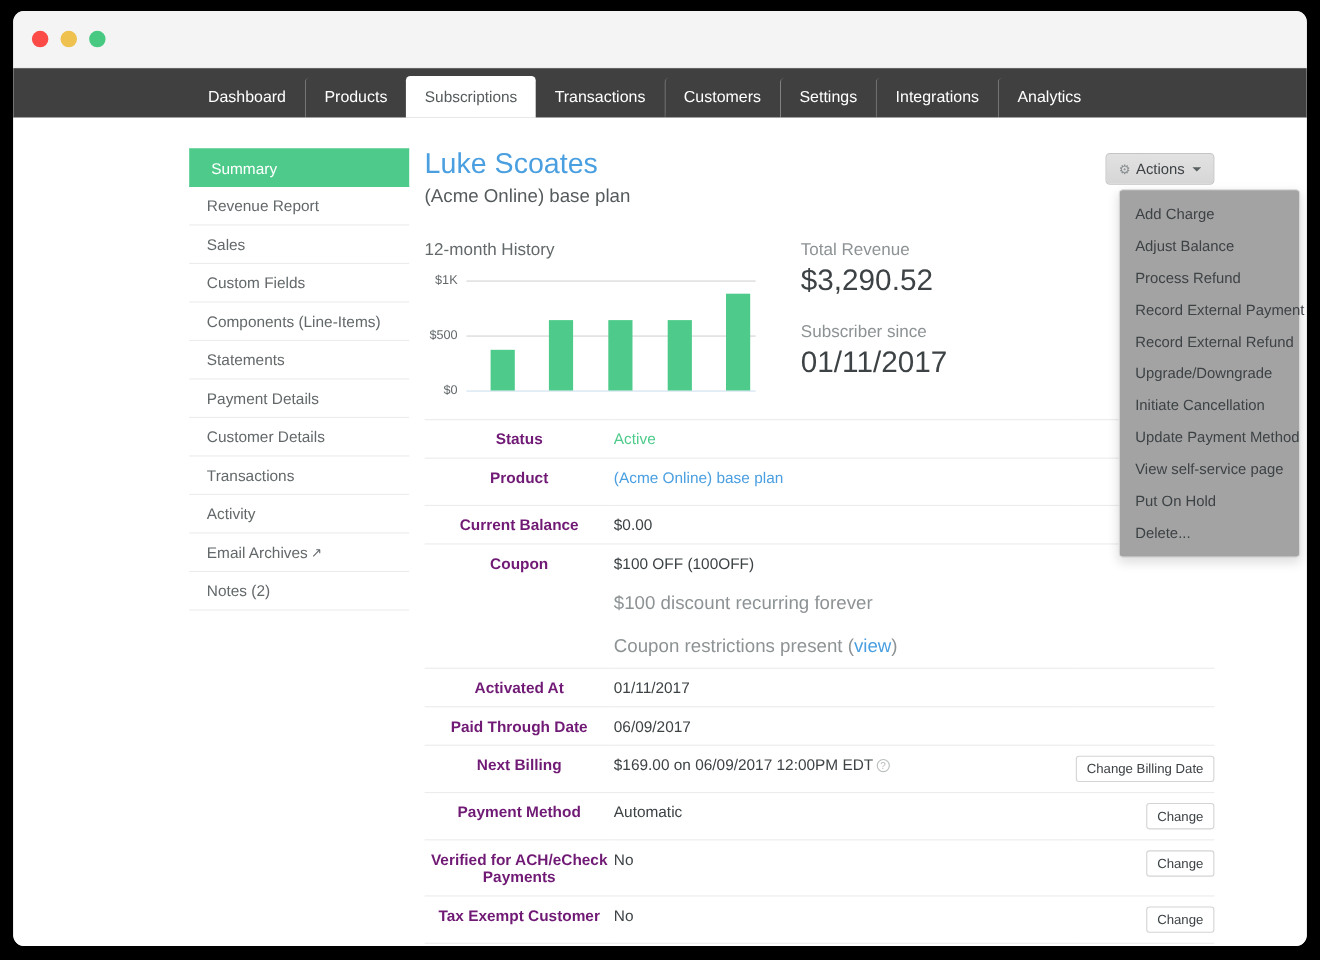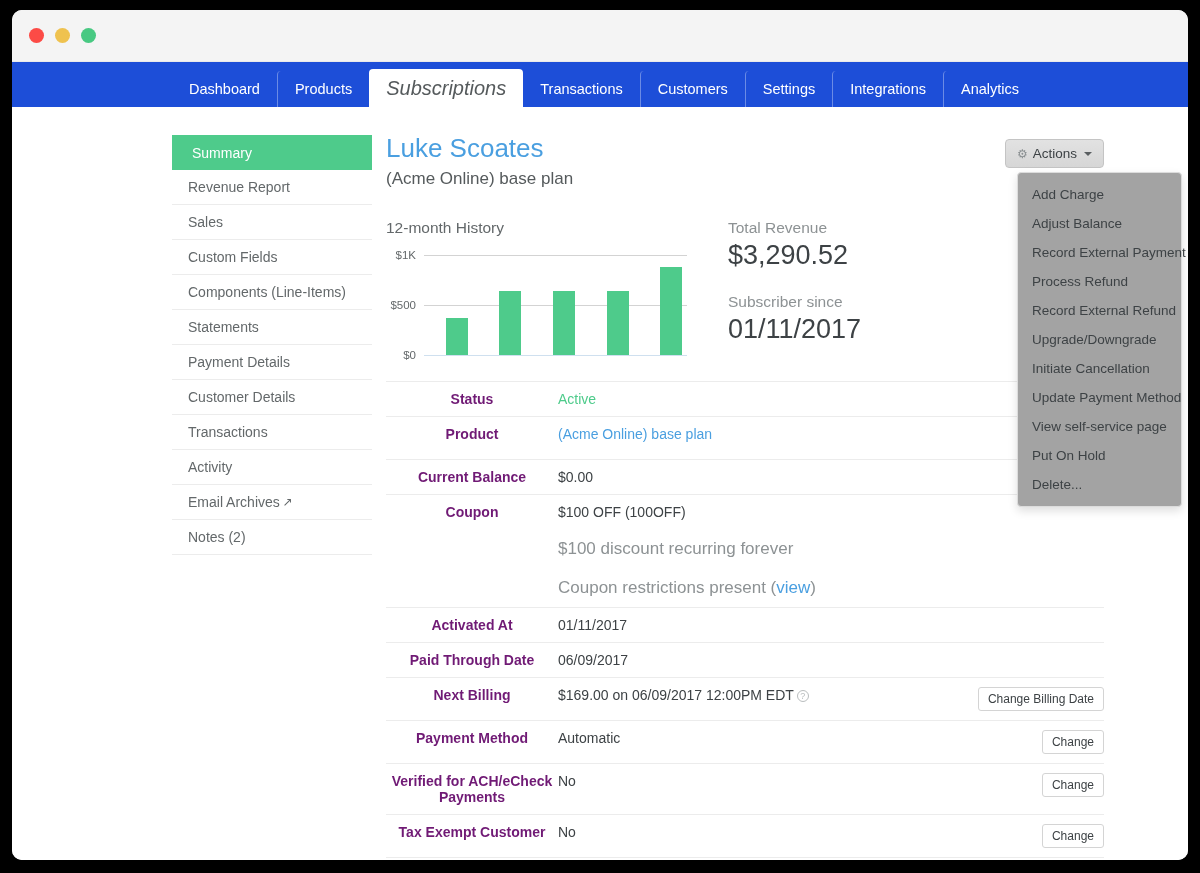--- a/index.html
+++ b/index.html
@@ -34,21 +34,21 @@
     border-radius: 50%;
     margin-right: 11px;
   }
   .tl-red    { background: #fc4b46; }
   .tl-yellow { background: #efc24f; }
   .tl-green  { background: #48c982; }
 
   
   #navbar {
     height: 45px;
-    background: #1d4ed8;
+    background: #404040;
     display: flex;
     align-items: flex-end;
     padding-left: 160px;
     position: relative;
   }
   .nav-tab {
     height: 36px;
     line-height: 36px;
     padding: 0 17px;
     color: #ffffff;
@@ -60,22 +60,21 @@
     cursor: pointer;
     user-select: none;
   }
   .nav-tab:first-child { border-left: none; }
   .nav-tab.active {
     background: #ffffff;
     color: #555a5c;
     border-left: none;
     height: 38px;
     line-height: 38px;
-    font-size: 20px;
-    font-style: italic;
+    font-size: 14px;
   }
   .nav-tab.active + .nav-tab { border-left: none; }
 
   
   #page-body {
     display: flex;
     padding: 28px 0 0 0;
     height: calc(850px - 52px - 45px);
     background: #fff;
     position: relative;
@@ -322,22 +321,22 @@
 
         <div id="actions-wrap">
           <div id="actions-btn">
             <span class="gear">⚙</span>
             <span>Actions</span>
             <span class="caret-dn"></span>
           </div>
           <div id="actions-menu">
               <div class="menu-item">Add Charge</div>
               <div class="menu-item">Adjust Balance</div>
+              <div class="menu-item">Process Refund</div>
               <div class="menu-item">Record External Payment</div>
-              <div class="menu-item">Process Refund</div>
               <div class="menu-item">Record External Refund</div>
               <div class="menu-item">Upgrade/Downgrade</div>
               <div class="menu-item">Initiate Cancellation</div>
               <div class="menu-item">Update Payment Method</div>
               <div class="menu-item">View self-service page</div>
               <div class="menu-item">Put On Hold</div>
               <div class="menu-item">Delete...</div>
             </div>
         </div>
       </div>

